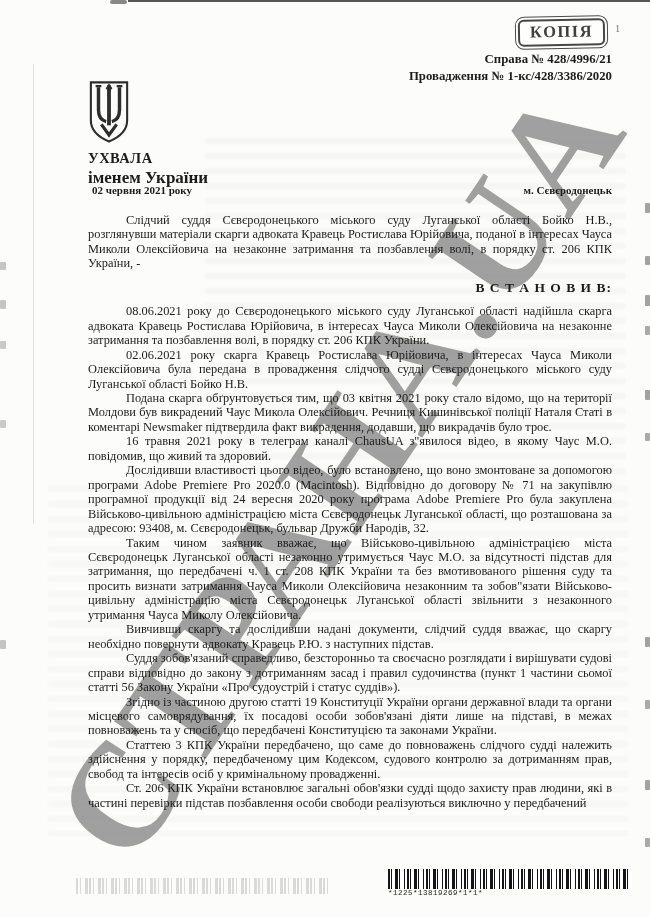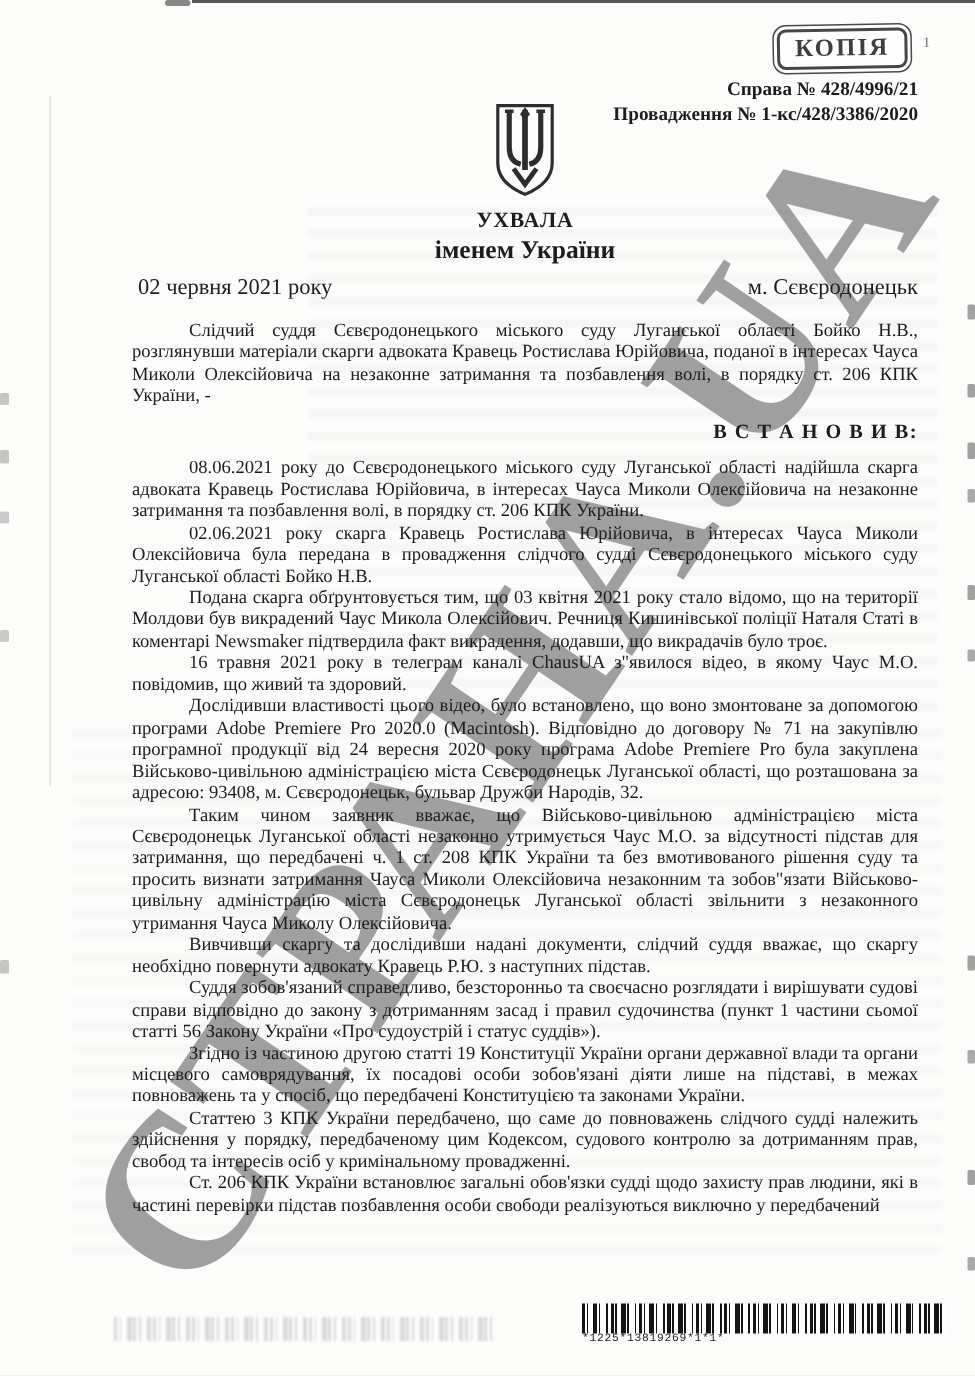--- a/index.html
+++ b/index.html
@@ -31,26 +31,26 @@
     border:1.5px solid #4a4a4a;border-radius:9px;padding:2px;transform:rotate(-1deg);
     background:rgba(255,255,255,.55);
   }
   .stamp-inner{
     border:2.5px solid #474747;border-radius:6px;padding:1px 10px 2px 10px;
     font-weight:bold;font-size:16.5px;letter-spacing:1.5px;color:#3f3f3f;
   }
   .page-number{position:absolute;top:24px;right:30px;font-size:9.5px;color:#6d6d6d;z-index:2;}
   .case-block{position:absolute;top:51px;right:38px;text-align:right;font-weight:bold;
     font-size:12.8px;line-height:16.5px;z-index:2;}
-  .emblem-block{position:absolute;top:68px;left:88px;right:38px;text-align:center;z-index:2;}
+  .emblem-block{position:absolute;top:80px;left:88px;right:38px;text-align:left;z-index:2;}
   .emblem-block svg{display:inline-block;}
   .doc-title{font-weight:bold;font-size:14.5px;margin-top:2px;letter-spacing:.5px;}
   .doc-subtitle{font-weight:bold;font-size:17px;margin-top:1px;}
   .date-row{position:absolute;top:184px;left:92px;right:38px;display:flex;
-    justify-content:space-between;font-weight:normal;font-size:15px;z-index:2;}
+    justify-content:space-between;font-weight:bold;font-size:11px;z-index:2;}
   
   .body-text{position:absolute;top:213px;left:88px;right:38px;z-index:2;
     font-size:12.4px;line-height:14.45px;text-align:justify;}
   .body-text p{margin:0;text-indent:38px;}
   .heading{text-align:right;font-weight:bold;font-size:13.5px;letter-spacing:1px;
     margin:10px 0 9px 0;text-indent:0;}
   
   .barcode{
     position:absolute;left:388px;top:869px;width:243px;z-index:2;text-align:left;
   }

